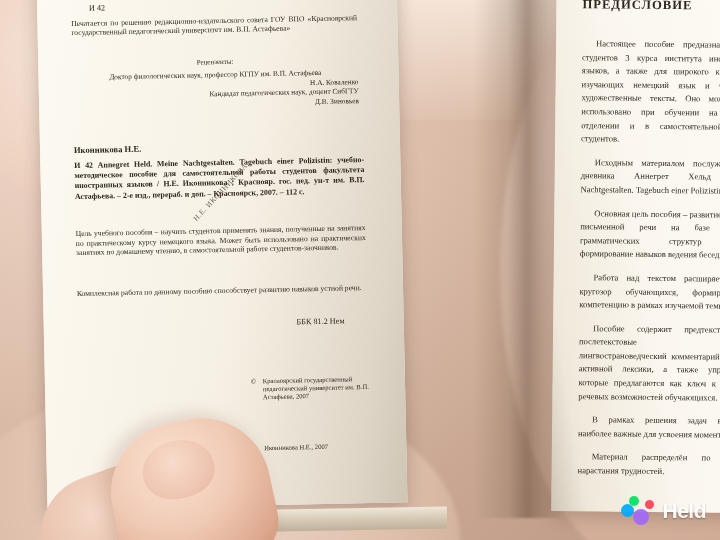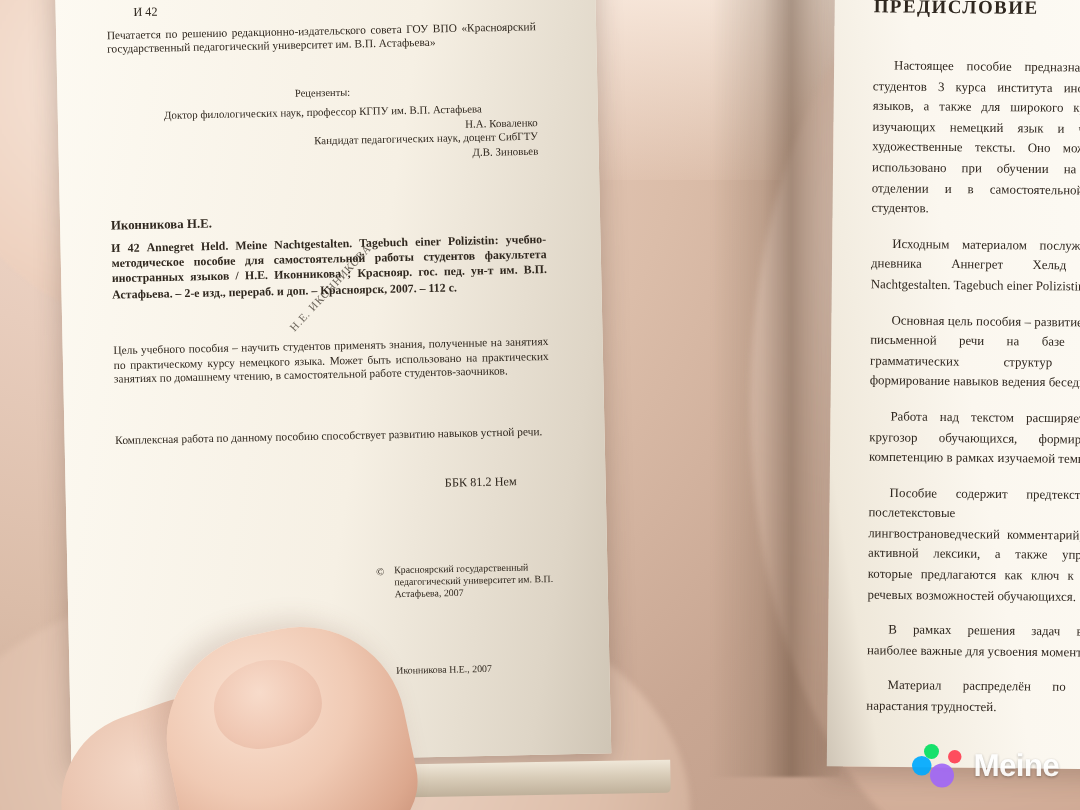--- a/index.html
+++ b/index.html
@@ -290,16 +290,16 @@
     <div class="nail"></div>
   </div>
 
   <div class="avito">
     <div class="avito-mark">
       <span class="dot dot-blue"></span>
       <span class="dot dot-green"></span>
       <span class="dot dot-purple"></span>
       <span class="dot dot-red"></span>
     </div>
-    <span class="avito-text">Meine</span>
+    <span class="avito-text">Held</span>
   </div>
 
 </div>
 
 </body></html>

